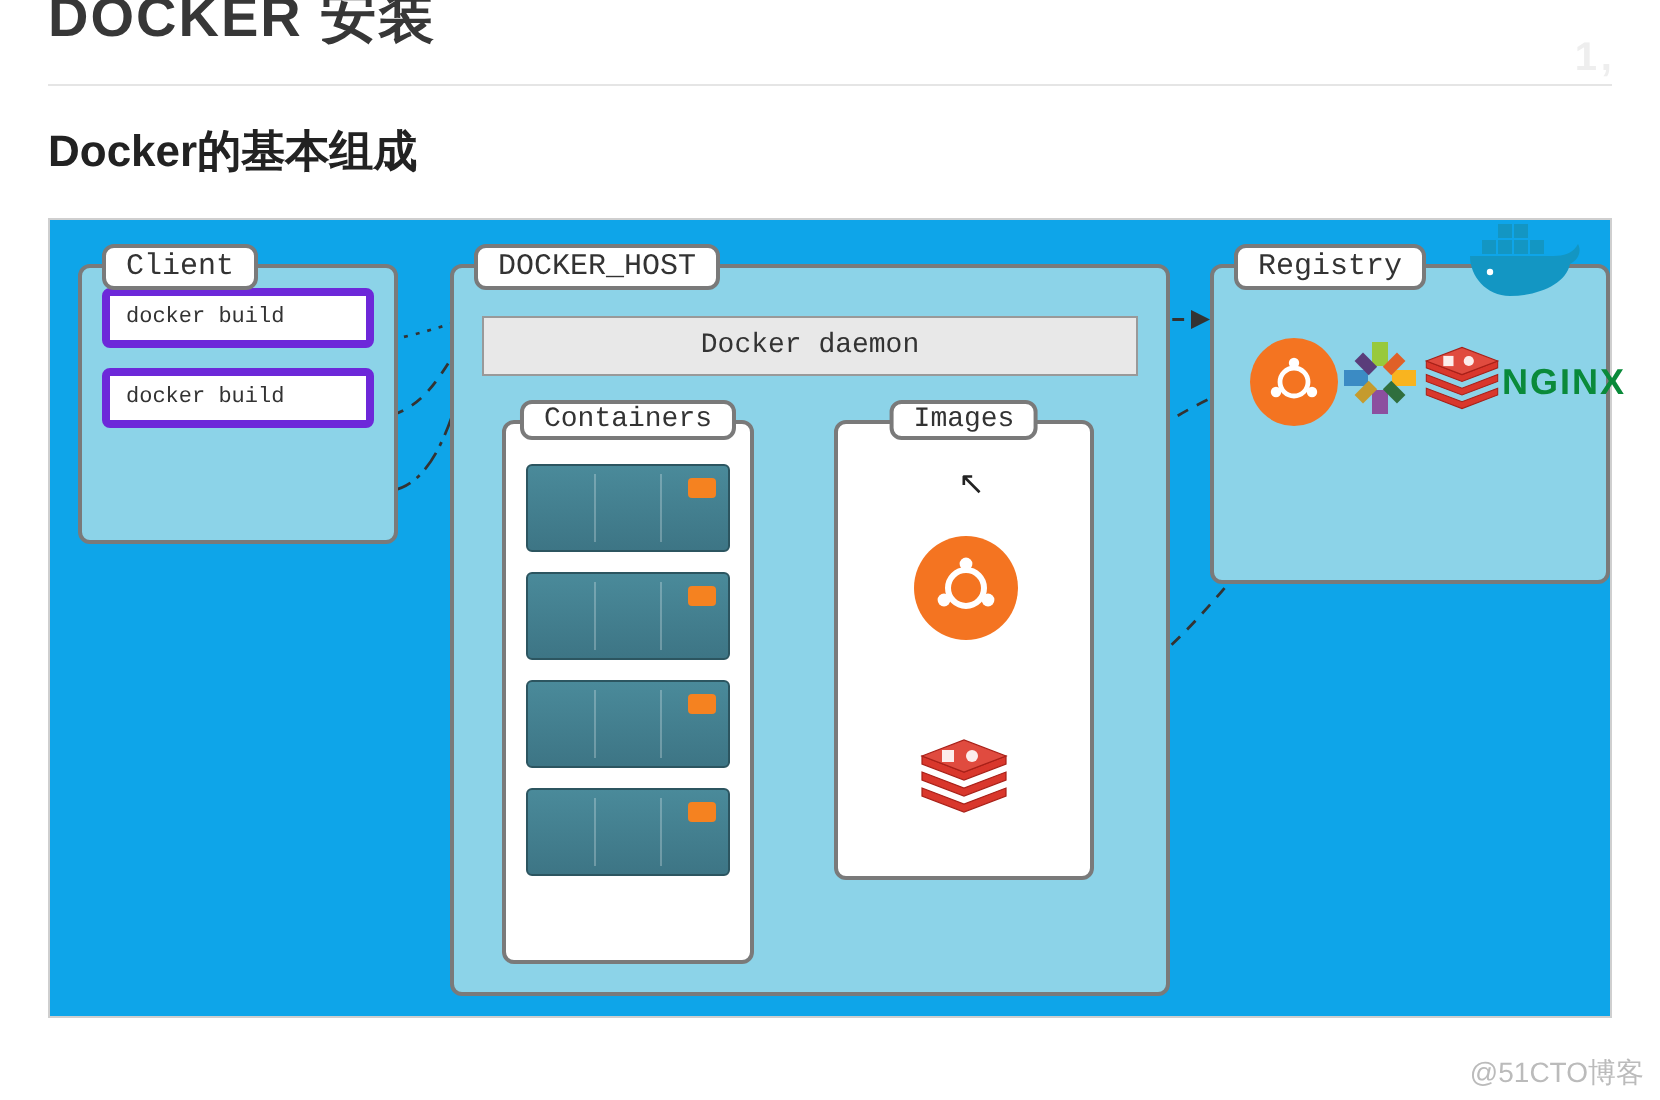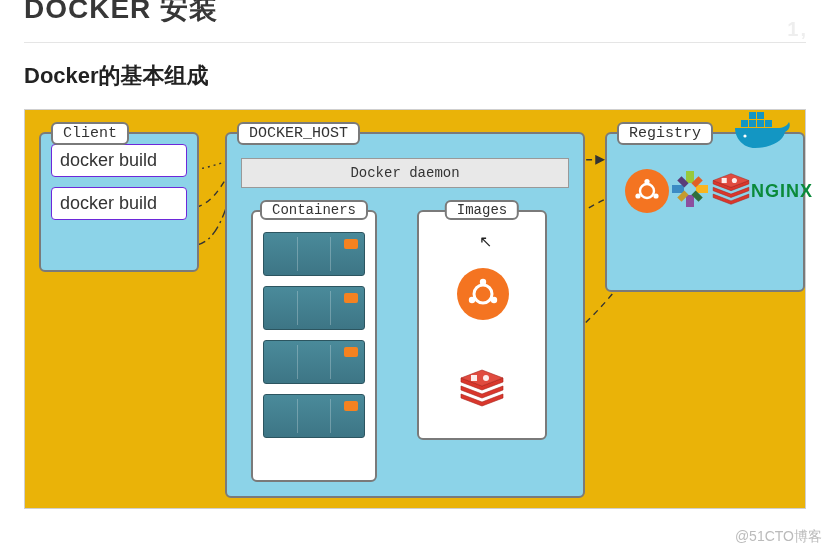--- a/index.html
+++ b/index.html
@@ -13,40 +13,40 @@
   .page { padding: 0 24px; }
   .title-truncated {
     font-size: 28px; font-weight: 700; color: #222;
     margin-top: -10px; letter-spacing: 1px; opacity: 0.9;
   }
   .hr { height: 1px; background: #e5e5e5; margin: 14px 0 2px 0; }
   .subtitle { font-size: 22px; font-weight: 700; color: #222; margin: 18px 0 18px 0; }
   .diagram {
     border: 1px solid #cfcfcf; padding: 14px;
     position: relative; height: 400px;
-    background: #eab308;
+    background: #0ea5e9;
   }
   .panel {
     position: absolute; border: 2px solid #7a7a7a; border-radius: 6px;
     background: #8cd3e8;
   }
   .panel-label {
     position: absolute; top: -12px; left: 10px;
     background: #fff; border: 2px solid #7a7a7a; border-radius: 6px;
     padding: 1px 10px; font-family: "Courier New", monospace; font-size: 15px;
     color: #333; font-weight: 500;
   }
   .client { left: 14px; top: 22px; width: 160px; height: 140px; }
   .host   { left: 200px; top: 22px; width: 360px; height: 366px; }
   .registry { left: 580px; top: 22px; width: 200px; height: 160px; }
 
   .cmd {
-    background: #fff; border: 1px solid #6d28d9; border-radius: 4px;
+    background: #fff; border: 4px solid #6d28d9; border-radius: 4px;
     margin: 10px 10px 0 10px; padding: 5px 8px;
-    font-family: Liberation Sans, sans-serif; font-size: 18px; color: #333;
+    font-family: Liberation Mono, monospace; font-size: 11px; color: #333;
   }
   .client .cmd:first-of-type { margin-top: 22px; }
 
   .daemon {
     position: absolute; top: 24px; left: 14px; right: 14px;
     background: #e8e8e8; border: 1px solid #999;
     text-align: center; font-family: "Courier New", monospace;
     font-size: 14px; padding: 6px 0; color: #333;
   }
 

